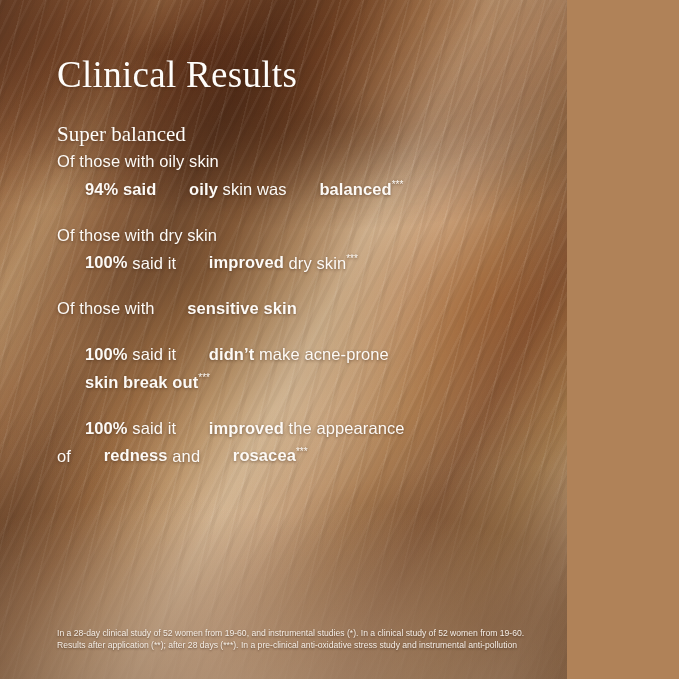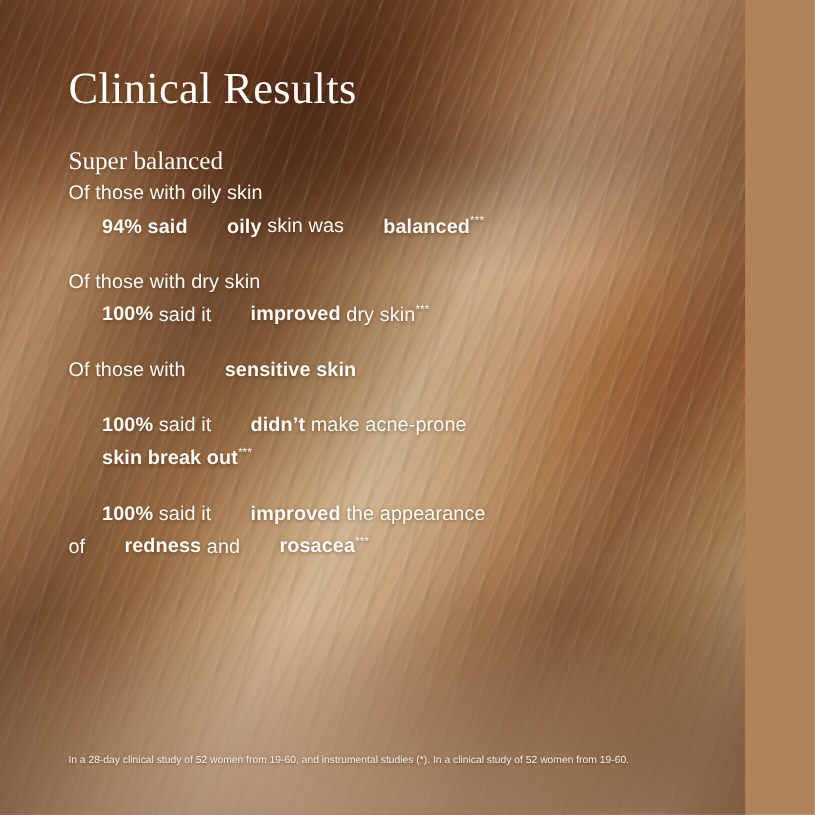--- a/index.html
+++ b/index.html
@@ -8,24 +8,24 @@
   }
   body {
     width: 679px;
     height: 679px;
     font-family: "Liberation Sans", sans-serif;
     background: #b08258;
     overflow: hidden;
   }
   #stage {
     position: relative;
-    width: 621px;
+    width: 567px;
     height: 679px;
     overflow: hidden;
-    background: #ef4444;
+    background: #0f172a;
   }
   
   .bg-layer {
     position: absolute;
     inset: 0;
     pointer-events: none;
   }
   .bg-base {
     background:
       linear-gradient(118deg,
@@ -190,15 +190,16 @@
           <div class="line"><b>skin break out</b><sup>***</sup></div>
         </div>
         <div class="block">
           <div class="line"><b>100%</b><span> said it </span><b>improved</b><span> the appearance</span></div>
           <div class="line"><span>of </span><b>redness</b><span> and </span><b>rosacea</b><sup>***</sup></div>
         </div>
       </div>
 
     <div class="footnote">
       <p>In a 28-day clinical study of 52 women from 19-60, and instrumental studies (*). In a clinical study of 52 women from 19-60.</p>
+      <p>Results after application (**); after 28 days (***). In a pre-clinical anti-oxidative stress study and instrumental anti-pollution</p>
     </div>
   </div>
 </div>
 
 </body></html>

